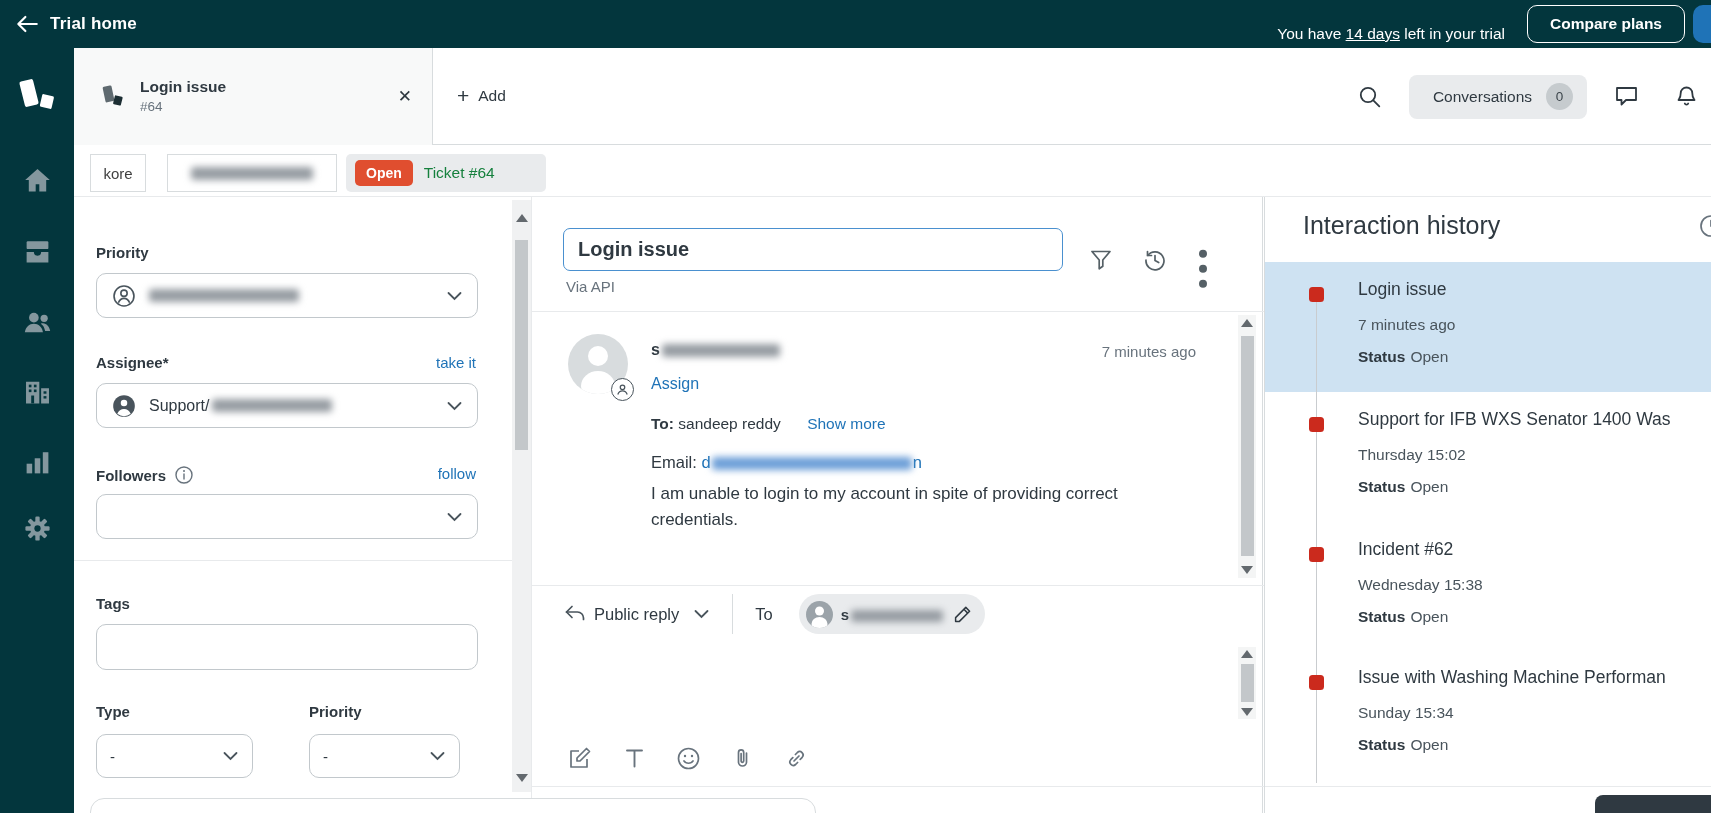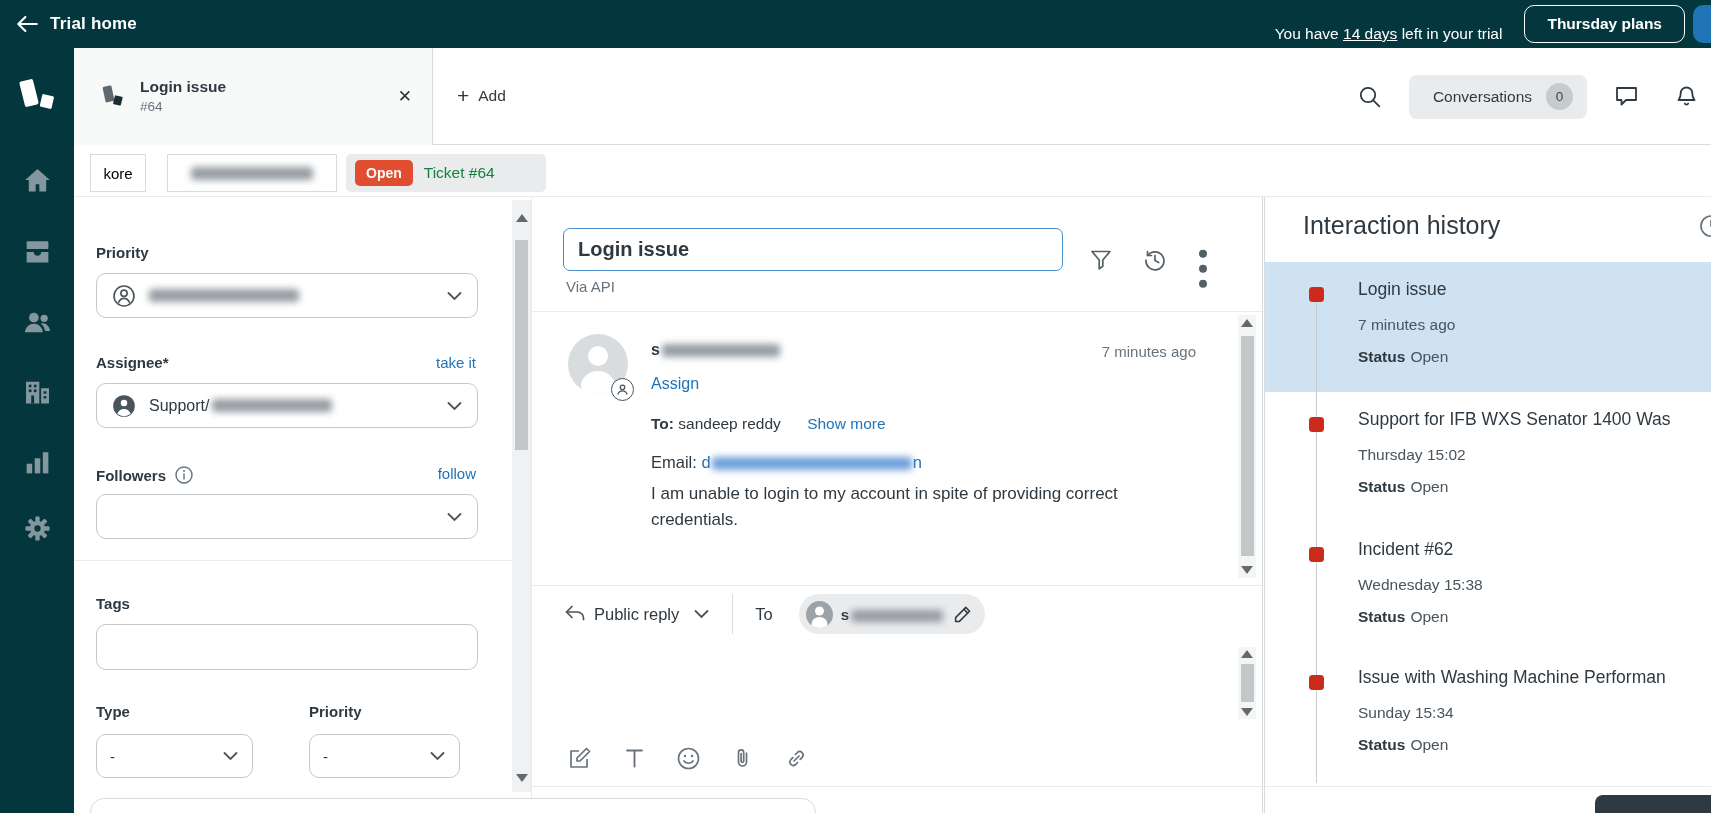--- a/index.html
+++ b/index.html
@@ -36,21 +36,21 @@
   .search-ico{width:26px;height:26px;margin-right:26px;cursor:pointer;}
   .conv-pill{height:44px;background:#E9EBED;border-radius:8px;display:flex;align-items:center;padding:0 14px 0 24px;cursor:pointer;margin-right:27px;}
   .conv-pill .lbl{font-size:15.5px;color:#2F3941;}
   .conv-pill .cnt{margin-left:14px;width:27px;height:27px;border-radius:50%;background:#C6CBCE;color:#3d464c;font-size:13.5px;display:flex;align-items:center;justify-content:center;}
   .bubble-ico,.bell-ico{width:25px;height:25px;margin-right:35px;cursor:pointer;}
   .bell-ico{margin-right:12px;}
 
   
   .crumbrow{position:absolute;left:74px;top:145px;width:1637px;height:52px;background:#fff;border-bottom:1px solid #E8EAEC;}
   .crumb-cell{position:absolute;top:9px;height:38px;background:#fff;border:1px solid #D8DCDE;display:flex;align-items:center;justify-content:center;}
-  .crumb-kore{left:16px;width:56px;font-size:15px;color:#000000;cursor:pointer;}
+  .crumb-kore{left:16px;width:56px;font-size:15px;color:#404040;cursor:pointer;}
   .crumb-blur{left:93px;width:170px;cursor:pointer;}
   .crumb-pill{position:absolute;left:272px;top:9px;height:38px;width:200px;background:#E9EBED;border-radius:5px;display:flex;align-items:center;}
   .open-badge{margin-left:9px;background:#E04E2F;color:#fff;font-size:14px;font-weight:700;padding:5px 11px;border-radius:5px;}
   .ticket-no{margin-left:11px;font-size:15.5px;color:#15803d;}
 
   
   .blurblob{display:inline-block;height:13px;background:#969CA2;border-radius:3px;filter:blur(3.5px);vertical-align:middle;}
   .bluelink{color:#1F73B7;cursor:pointer;text-decoration:none;}
   .chev{width:17px;height:12px;flex:none;}
 
@@ -126,21 +126,21 @@
 
   <div class="topbar">
     <span class="back">
       <svg viewBox="0 0 24 24">
           <path d="M21 12H4.5M10.5 5.5 4 12l6.5 6.5" stroke="#fff" stroke-width="2" fill="none" stroke-linecap="round" stroke-linejoin="round"></path>
         </svg>
     </span>
     <span class="home-label">Trial home</span>
     <span class="right">
       <span class="trial-text"><span>You have </span><span class="days">14 days</span><span> left in your trial</span></span>
-      <button class="compare-btn">Thursday plans</button>
+      <button class="compare-btn">Compare plans</button>
     </span>
     <span class="blue-sliver"></span>
   </div>
 
   <div class="sidenav">
     <span class="logo">
       <svg viewBox="0 0 40 44">
         <rect x="4" y="4" width="14" height="26" rx="2" fill="#fff" transform="rotate(-14 11 17)"></rect>
         <rect x="23" y="19" width="12" height="13" rx="1.5" fill="#fff" transform="rotate(13 29 25)"></rect>
       </svg>

